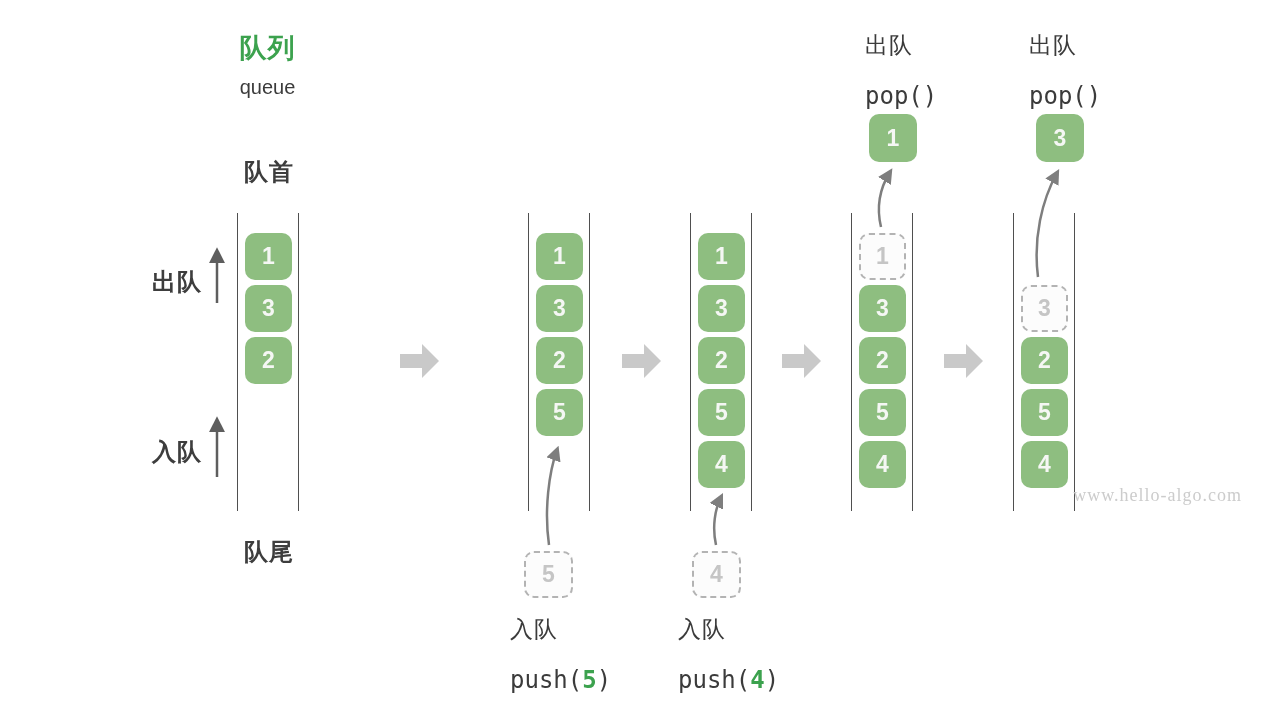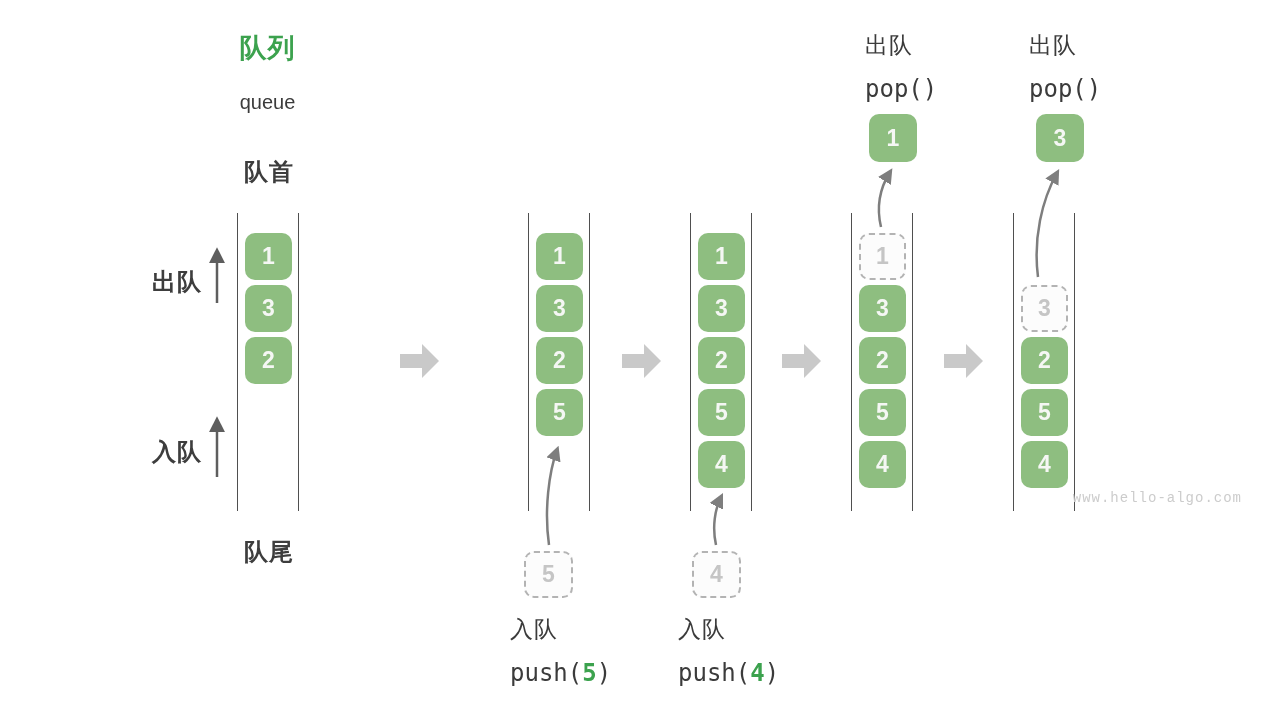--- a/index.html
+++ b/index.html
@@ -7,21 +7,21 @@
   body {
     width:1280px; height:720px;
     font-family:"Liberation Sans", sans-serif;
     position:relative; overflow:hidden;
   }
   .canvas { position:absolute; left:0; top:0; width:1280px; height:528px; background:#ffffff; }
 
   
   .title-block { position:absolute; left:205px; top:30px; width:125px; text-align:center; }
   .title-zh { font-size:27px; font-weight:bold; color:#3CA24E; letter-spacing:1px; }
-  .title-en { margin-top:25px; font-size:20px; color:#3B3B3B; }
+  .title-en { margin-top:10px; font-size:20px; color:#3B3B3B; }
 
   
   .side-label { position:absolute; font-size:24px; font-weight:bold; color:#3D3D3D; letter-spacing:1px; }
 
   
   .col { position:absolute; top:213px; height:298px; width:62px;
          border-left:1.5px solid #4F4F4F; border-right:1.5px solid #4F4F4F; }
   .cell { position:absolute; left:7px; width:47px; height:47px; border-radius:10px;
           display:flex; align-items:center; justify-content:center;
           font-size:23px; font-weight:bold; }
@@ -34,27 +34,27 @@
                background:#8EBE80; color:#F5F7F4; display:flex; align-items:center;
                justify-content:center; font-size:23px; font-weight:bold; }
   .stage-box { position:absolute; width:49px; height:47px; border-radius:10px;
                background:#FCFCFC; border:2px dashed #B3B3B3; color:#C5C5C5;
                display:flex; align-items:center; justify-content:center;
                font-size:23px; font-weight:bold; }
 
   
   .op { position:absolute; color:#3B3B3B; }
   .op-zh { font-size:23px; letter-spacing:1px; color:#3B3B3B; }
-  .op-call { margin-top:14px; font-family:"DejaVu Sans Mono", monospace; font-size:24px; color:#3B3B3B; }
+  .op-call { margin-top:21px; font-family:"DejaVu Sans Mono", monospace; font-size:24px; color:#3B3B3B; }
   .op-call .arg { color:#3CA24E; font-weight:bold; }
 
   .svg-layer { position:absolute; left:0; top:0; width:1280px; height:720px; pointer-events:none; }
 
   .watermark { position:absolute; right:38px; bottom:22px;
-               font-family:Liberation Mono, monospace; font-size:14px;
+               font-family:Liberation Serif, serif; font-size:18px;
                color:#CCCCCC; letter-spacing:1px; }
 </style>
 </head>
 <body>
 
 <div class="canvas">
 
   <div class="title-block">
     <div class="title-zh">队列</div>
     <div class="title-en">queue</div>

